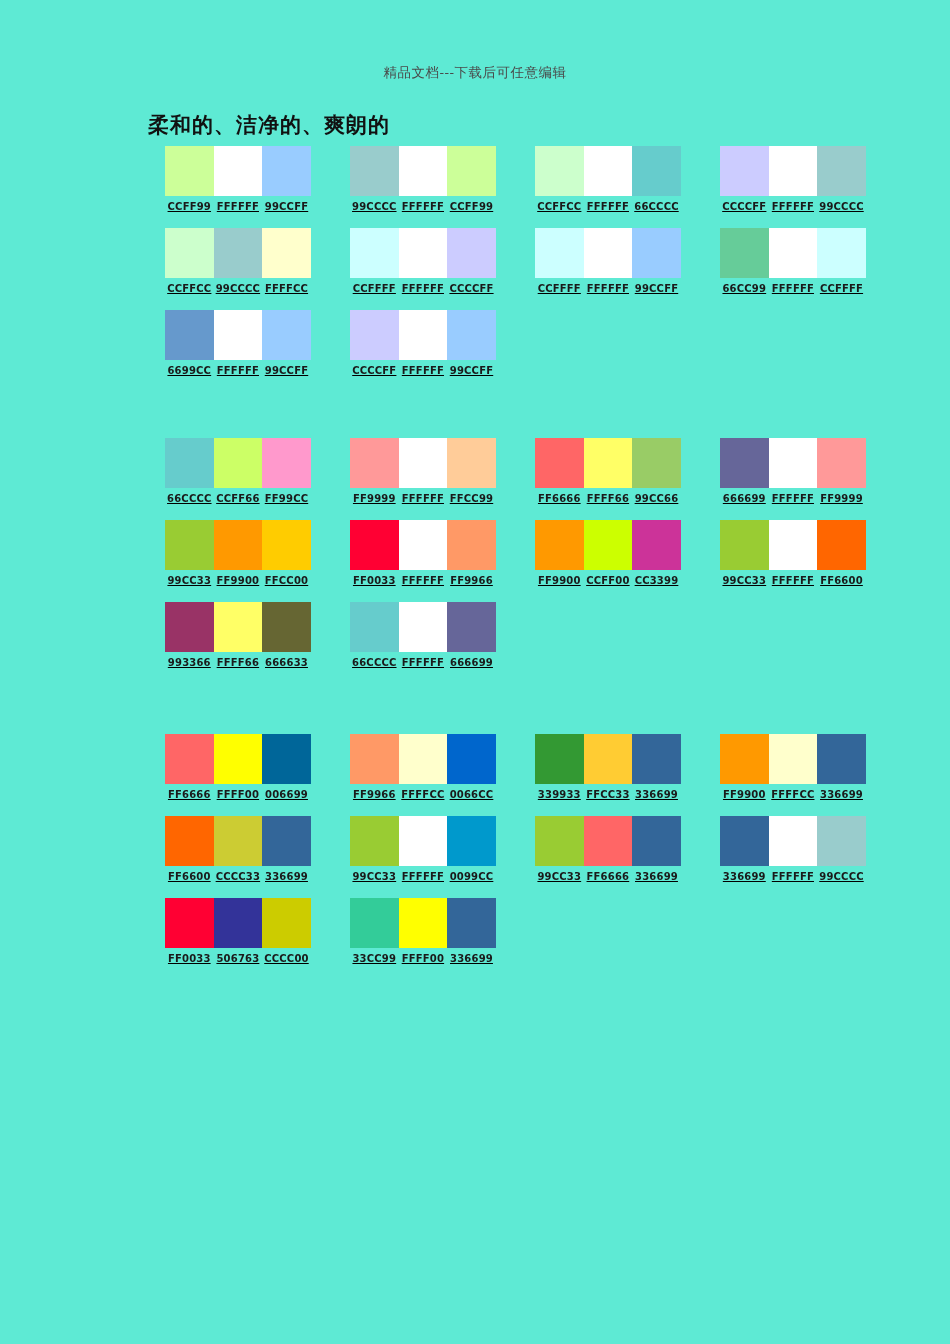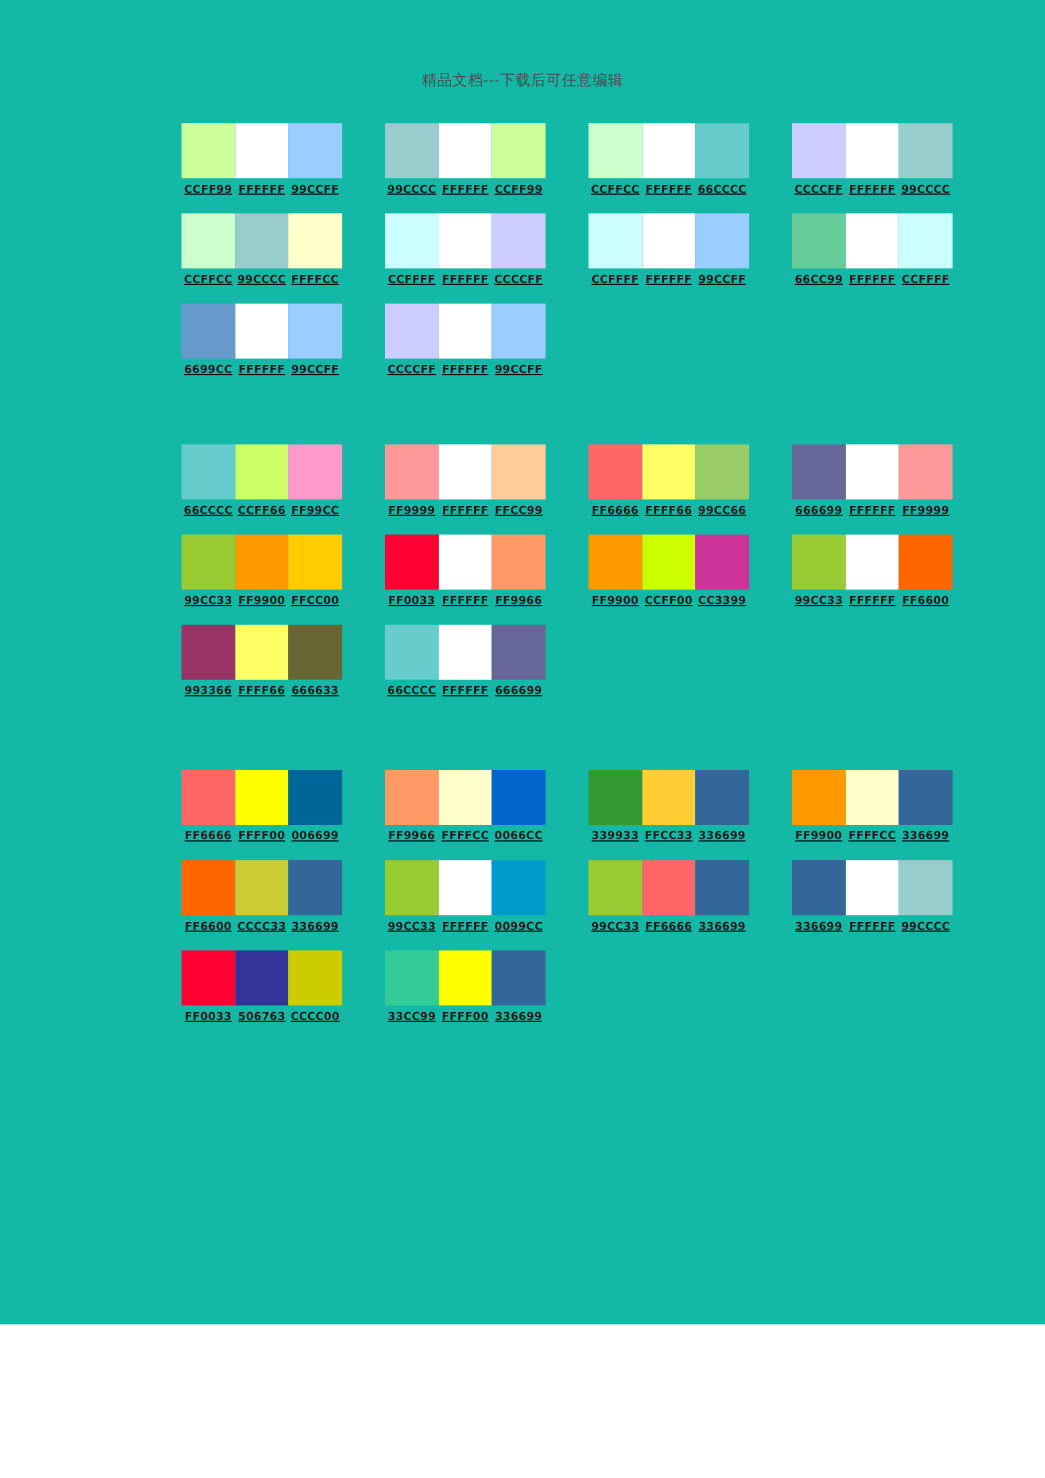--- a/index.html
+++ b/index.html
@@ -10,22 +10,22 @@
   body {
     width: 950px;
     height: 1344px;
     position: relative;
     font-family: "Liberation Sans", sans-serif;
     overflow: hidden;
   }
   .page {
     position: relative;
     width: 950px;
-    height: 1204px;
-    background: #14b8a6;
+    height: 1344px;
+    background: #5eead4;
   }
   .doc-header {
     position: absolute;
     top: 64px;
     left: 0;
     width: 950px;
     text-align: center;
     font-family: "DejaVu Serif", "Liberation Serif", serif;
     font-size: 13.5px;
     color: #4a4a4a;
@@ -99,20 +99,21 @@
 </head>
 <body>
 
 <div class="page">
 
   <div class="doc-header">精品文档---下载后可任意编辑</div>
 
   <div class="content">
 
     <div class="section">
+      <h2 class="section-title">柔和的、洁净的、爽朗的</h2>
       <div class="rows">
 
         <div class="row">
           <div class="group">
             <div class="swatches">
               <div class="sw" style="background-color: rgb(204, 255, 153);"></div>
               <div class="sw" style="background-color: rgb(255, 255, 255);"></div>
               <div class="sw" style="background-color: rgb(153, 204, 255);"></div>
             </div>
             <div class="labels">

